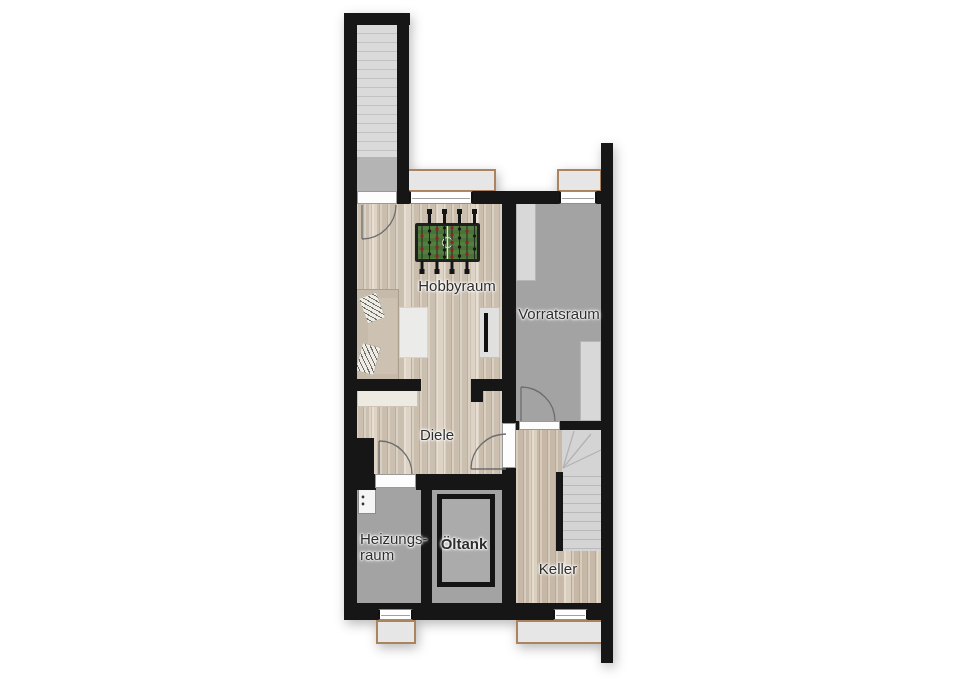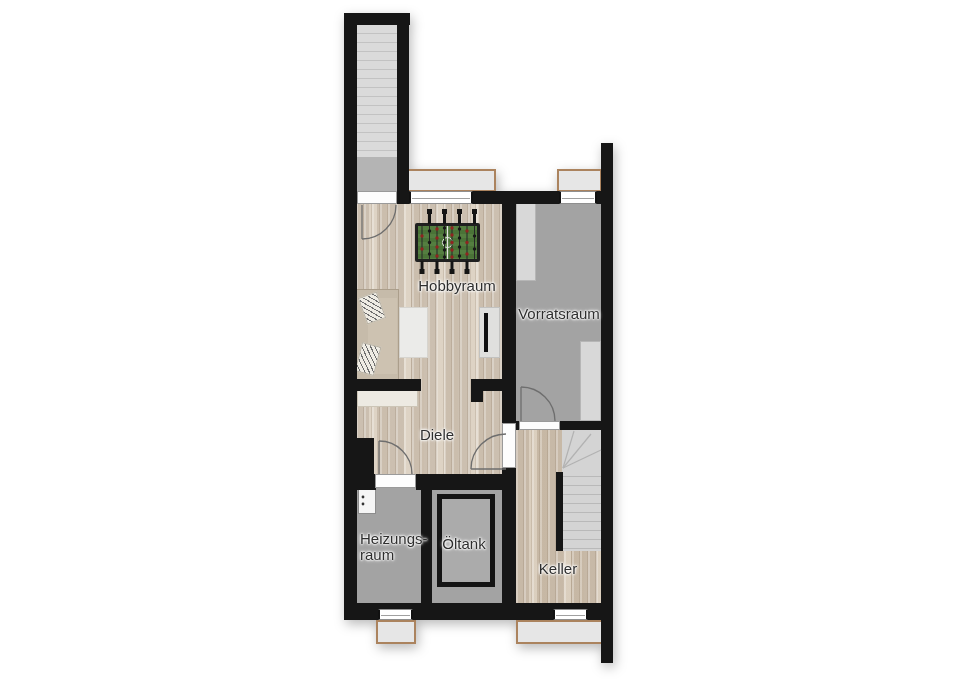--- a/index.html
+++ b/index.html
@@ -199,17 +199,17 @@
         <circle cx="363" cy="497" r="1.4"></circle>
           <circle cx="363" cy="504" r="1.4"></circle>
       </g>
     </svg>
 
     <div class="lbl" style="left:407px;top:278px;width:100px;">Hobbyraum</div>
     <div class="lbl" style="left:509px;top:306px;width:100px;">Vorratsraum</div>
     <div class="lbl" style="left:397px;top:427px;width:80px;">Diele</div>
     <div class="lbl" style="left:360px;top:531px;width:72px;text-align:left;">Heizungs-
 raum</div>
-    <div class="lbl" style="left:424px;top:536px;width:80px;">Öltank</div>
+    <div class="lbl" style="left:424px;top:536px;width:80px;font-weight:bold;">Öltank</div>
     <div class="lbl" style="left:518px;top:561px;width:80px;">Keller</div>
 
   </div>
 </div>
 
 </body></html>

